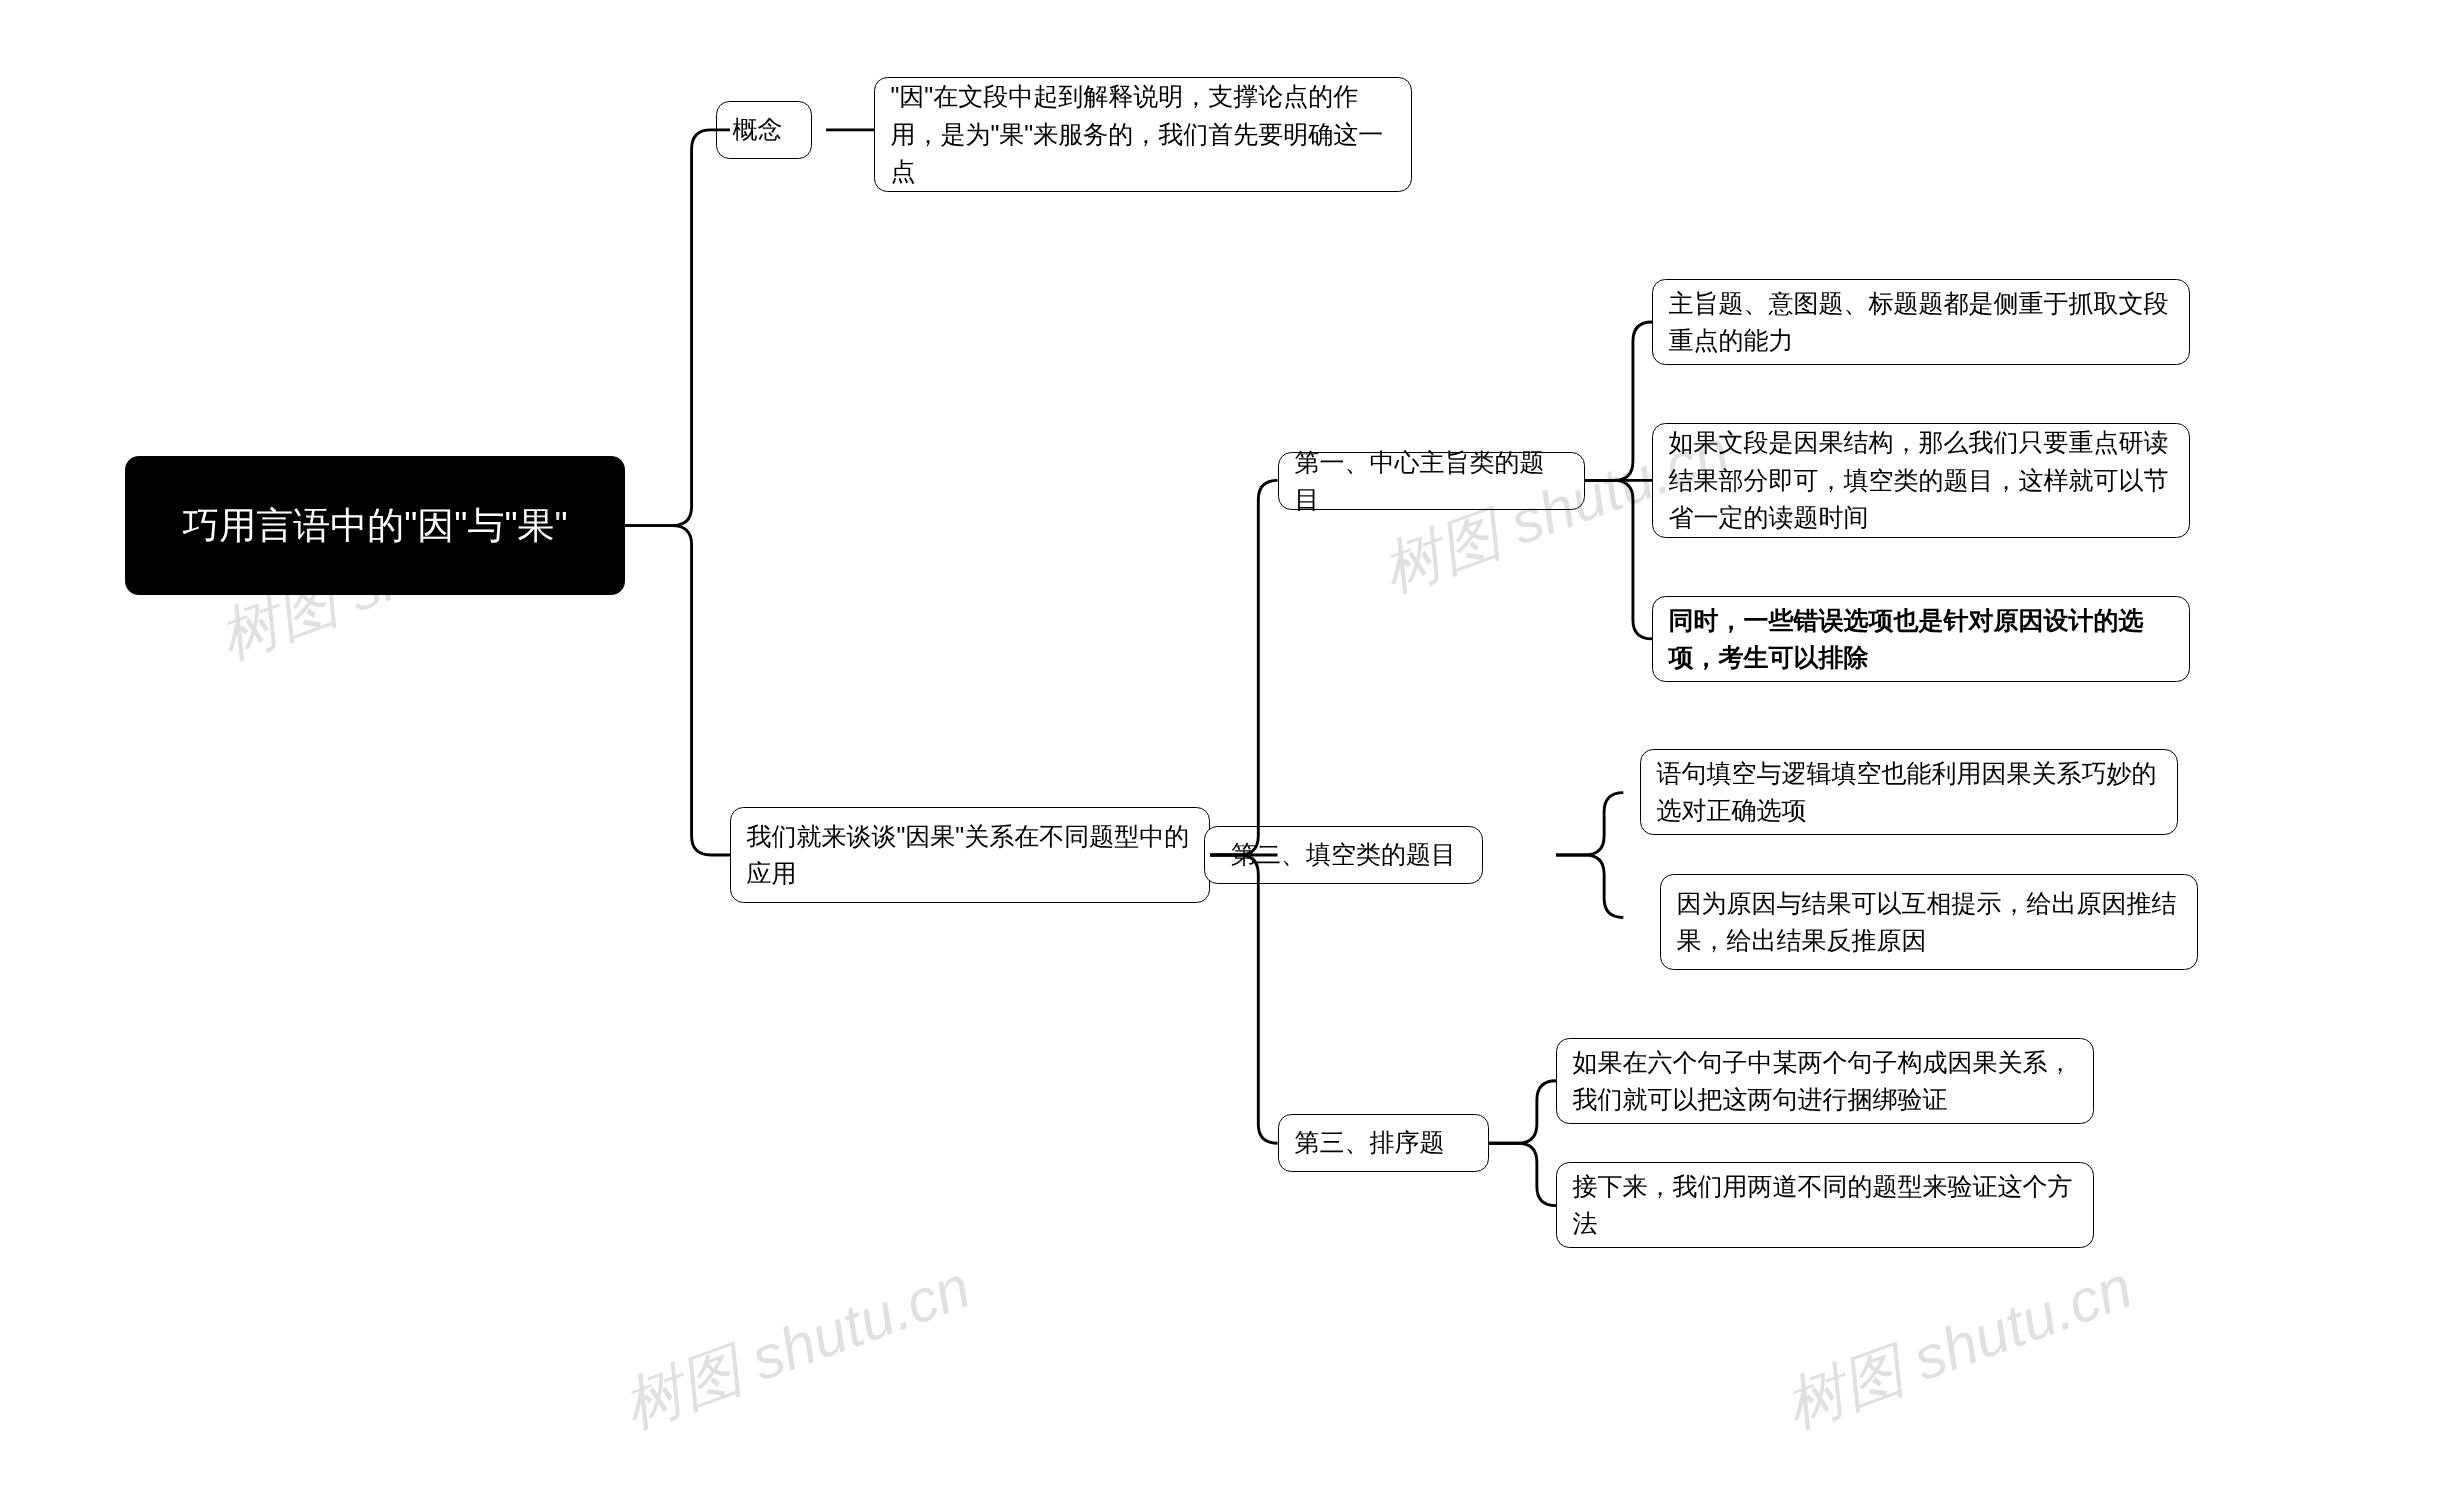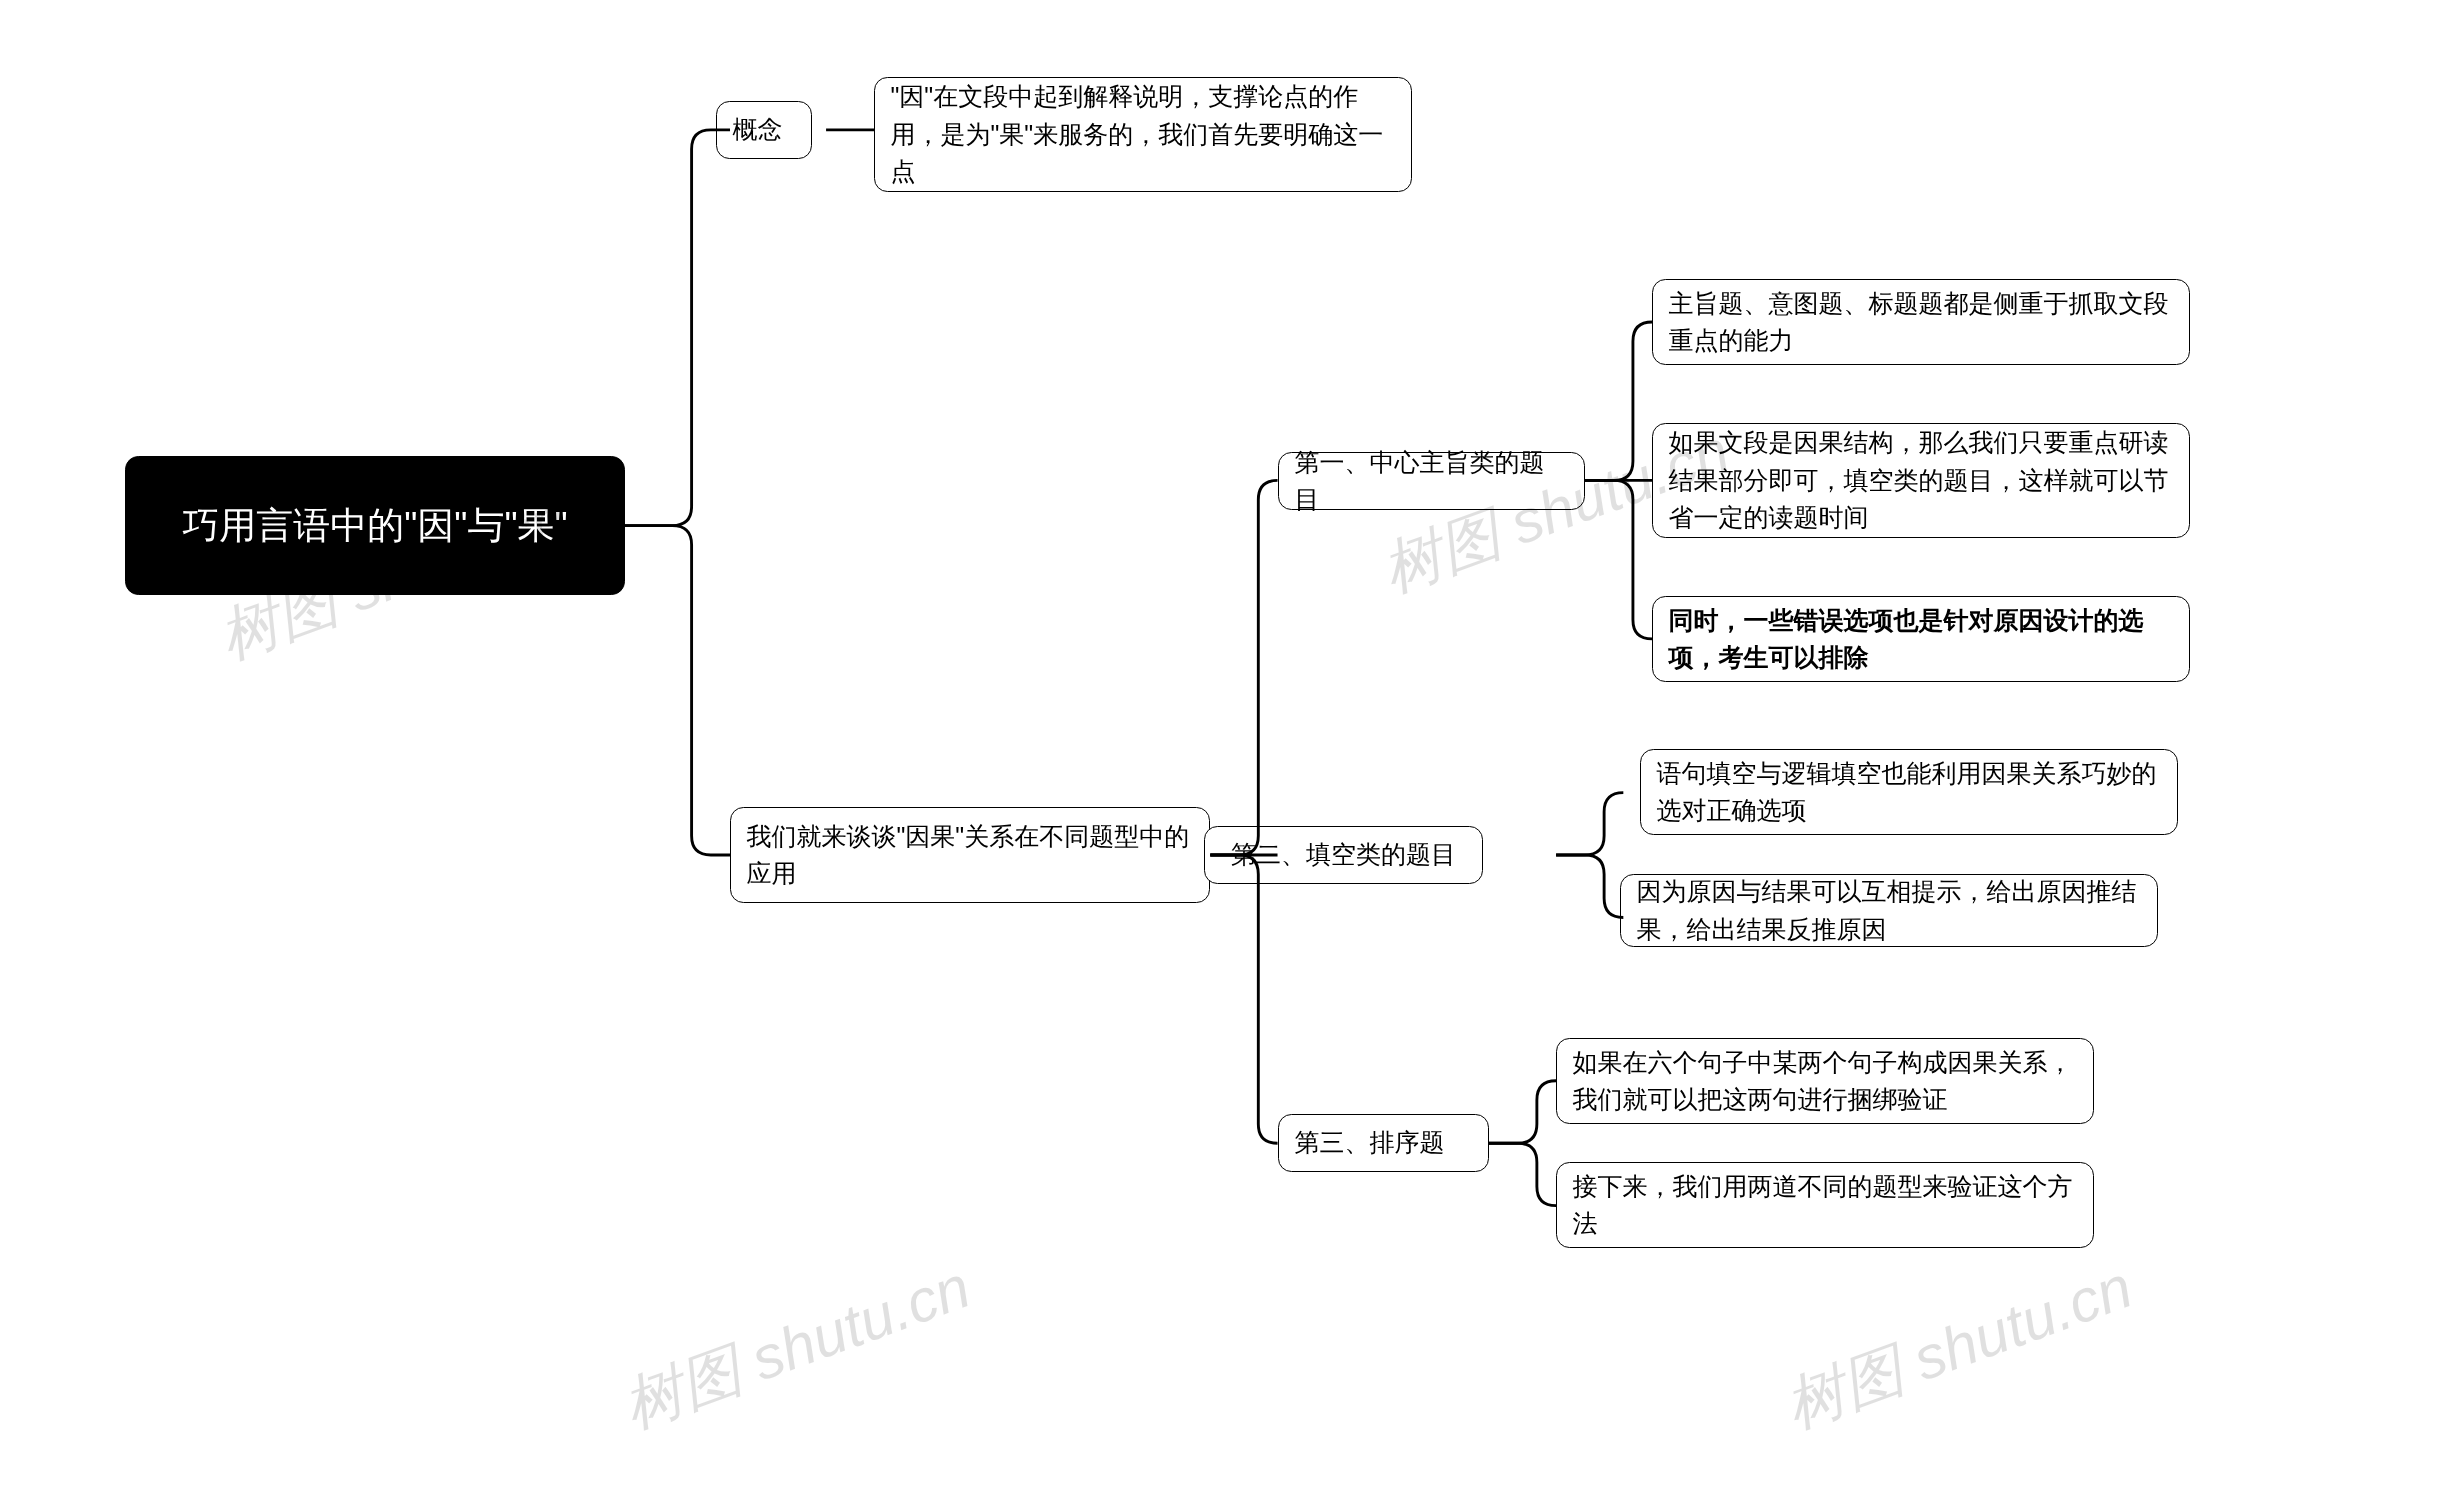--- a/index.html
+++ b/index.html
@@ -96,21 +96,21 @@
 <div class="node" style="left:1652px; top:596px; width:538px; height:86px;font-weight:bold;">
   <span>同时，一些错误选项也是针对原因设计的选项，考生可以排除</span>
 </div>
 
 <div class="node" style="left:1204px; top:826px; width:279px; height:58px;justify-content:center;">
   <span>第二、填空类的题目</span>
 </div>
 <div class="node" style="left:1624px; top:749px; width:538px; height:86px;margin-left:16px;">
   <span>语句填空与逻辑填空也能利用因果关系巧妙的选对正确选项</span>
 </div>
-<div class="node" style="left:1620px; top:874px; width:538px; height:73px;">
+<div class="node" style="left:1660px; top:874px; width:538px; height:96px;">
   <span>因为原因与结果可以互相提示，给出原因推结果，给出结果反推原因</span>
 </div>
 
 <div class="node" style="left:1278px; top:1114px; width:211px; height:58px;">
   <span>第三、排序题</span>
 </div>
 <div class="node" style="left:1556px; top:1038px; width:538px; height:86px;">
   <span>如果在六个句子中某两个句子构成因果关系，我们就可以把这两句进行捆绑验证</span>
 </div>
 <div class="node" style="left:1556px; top:1162px; width:538px; height:86px;">

